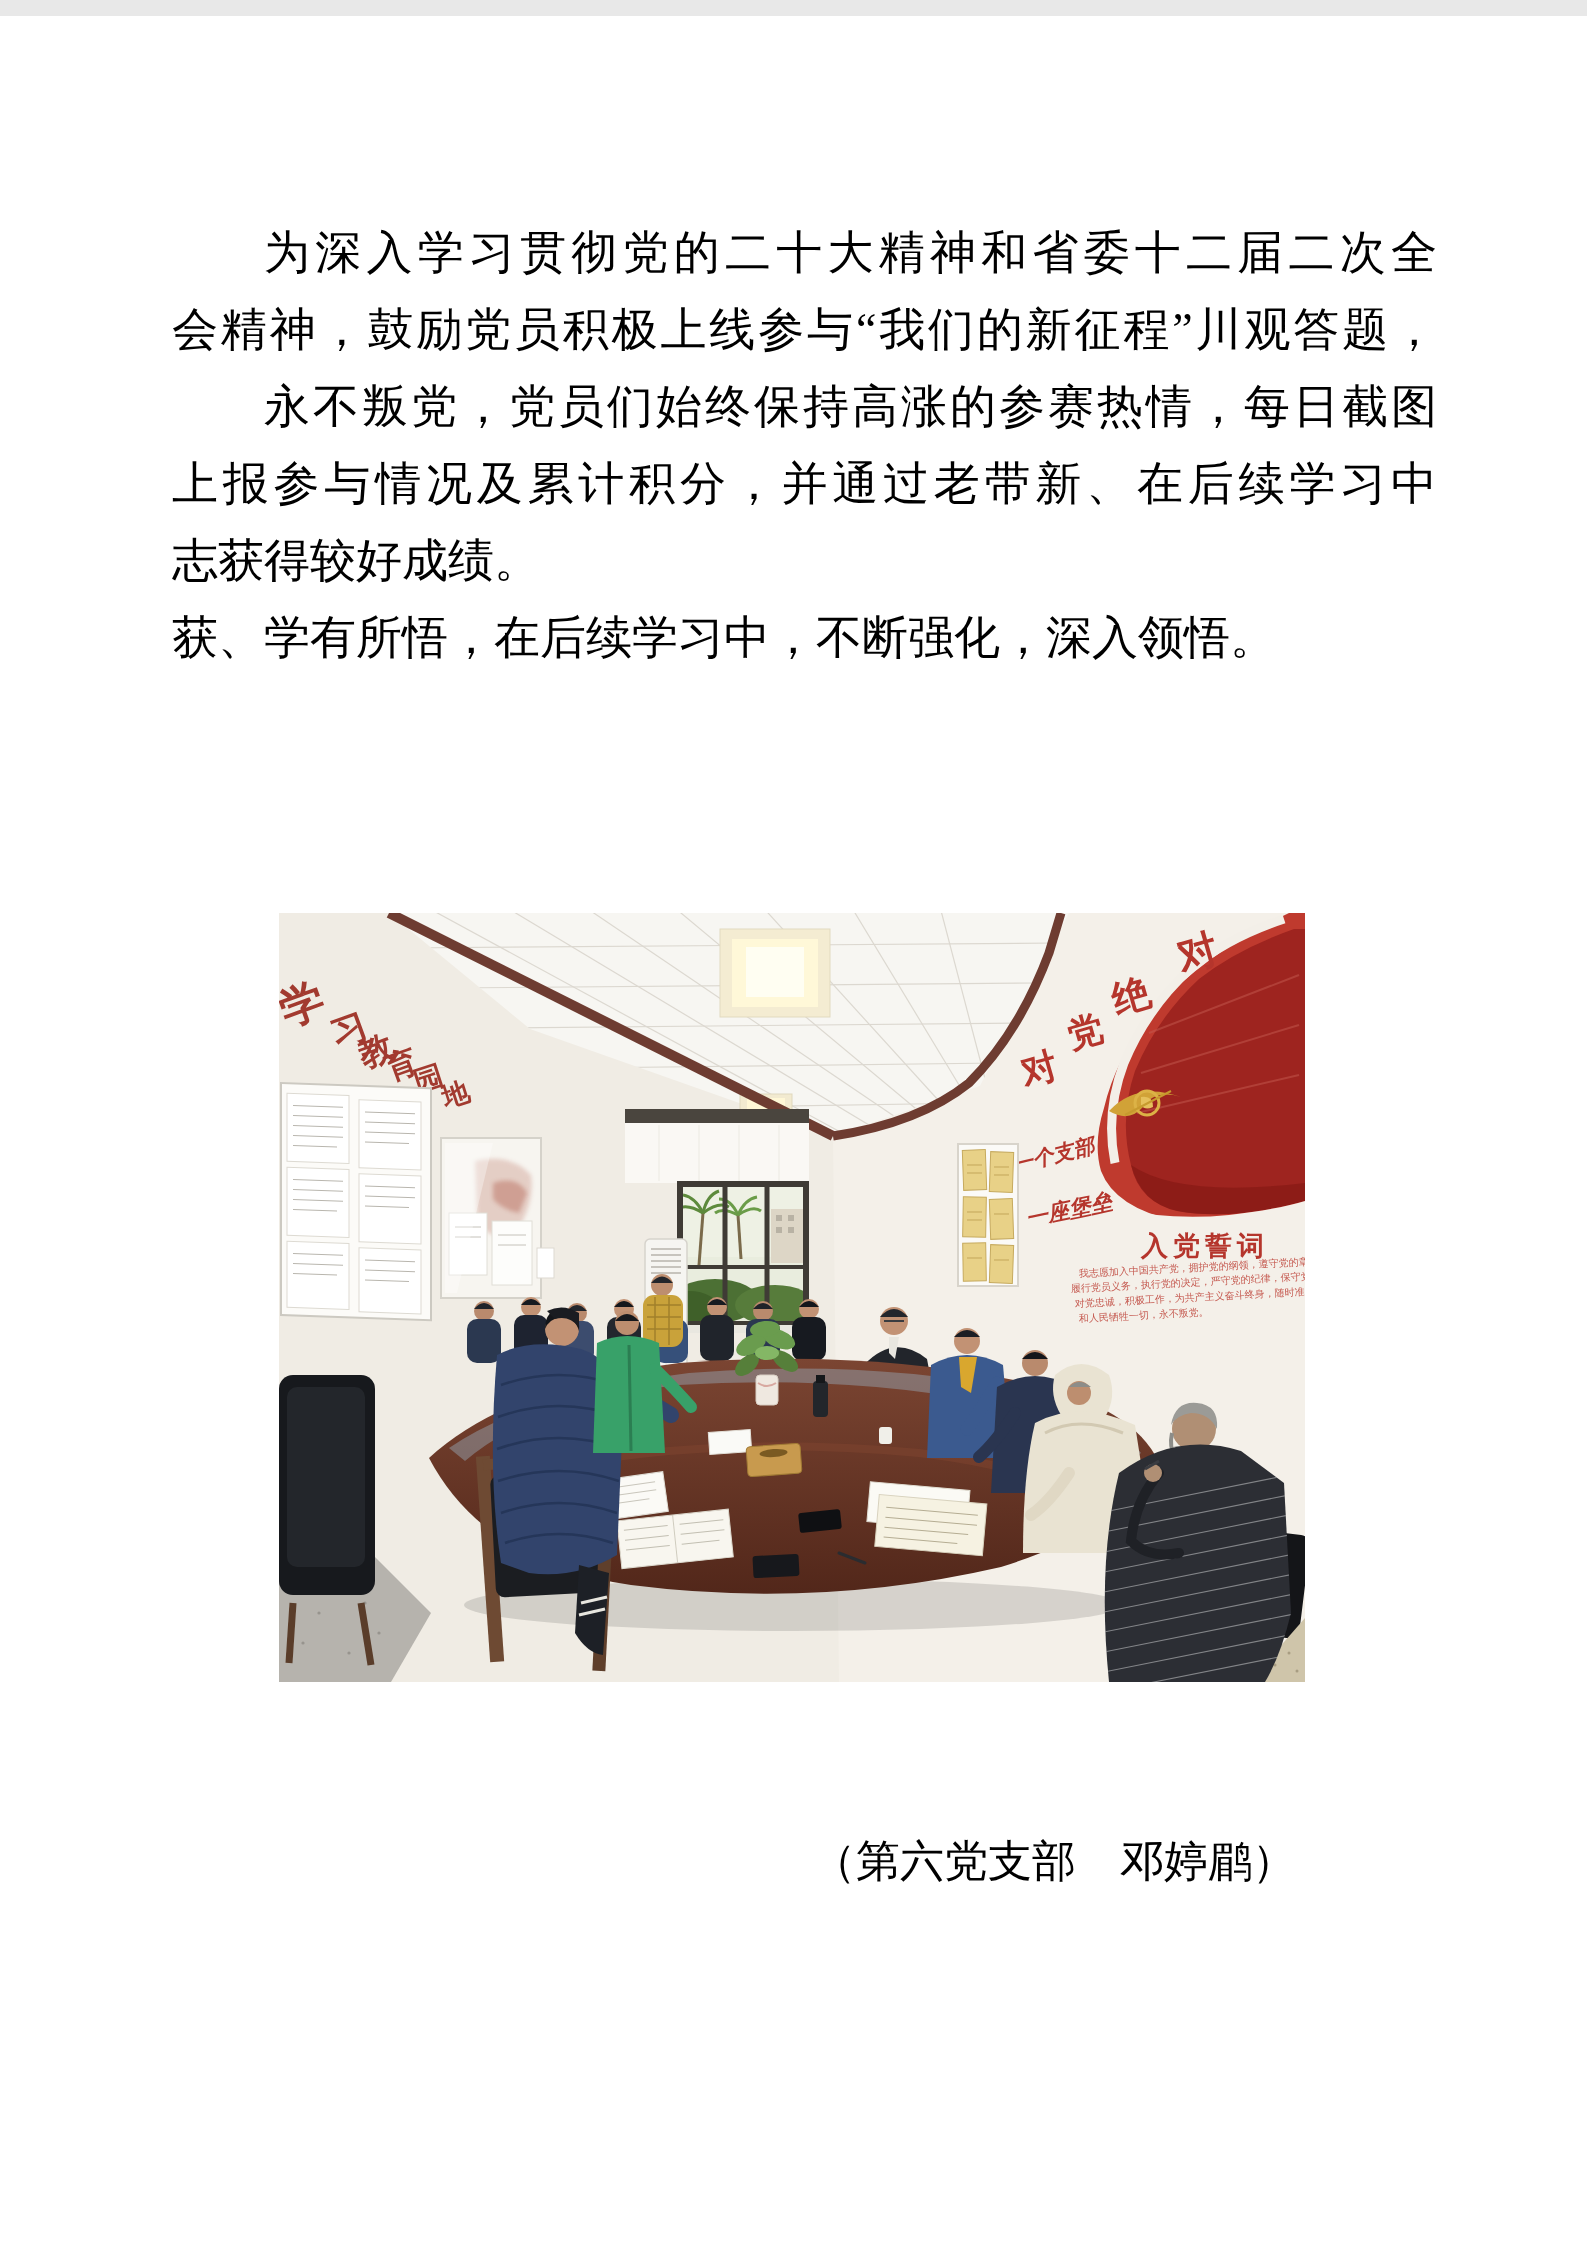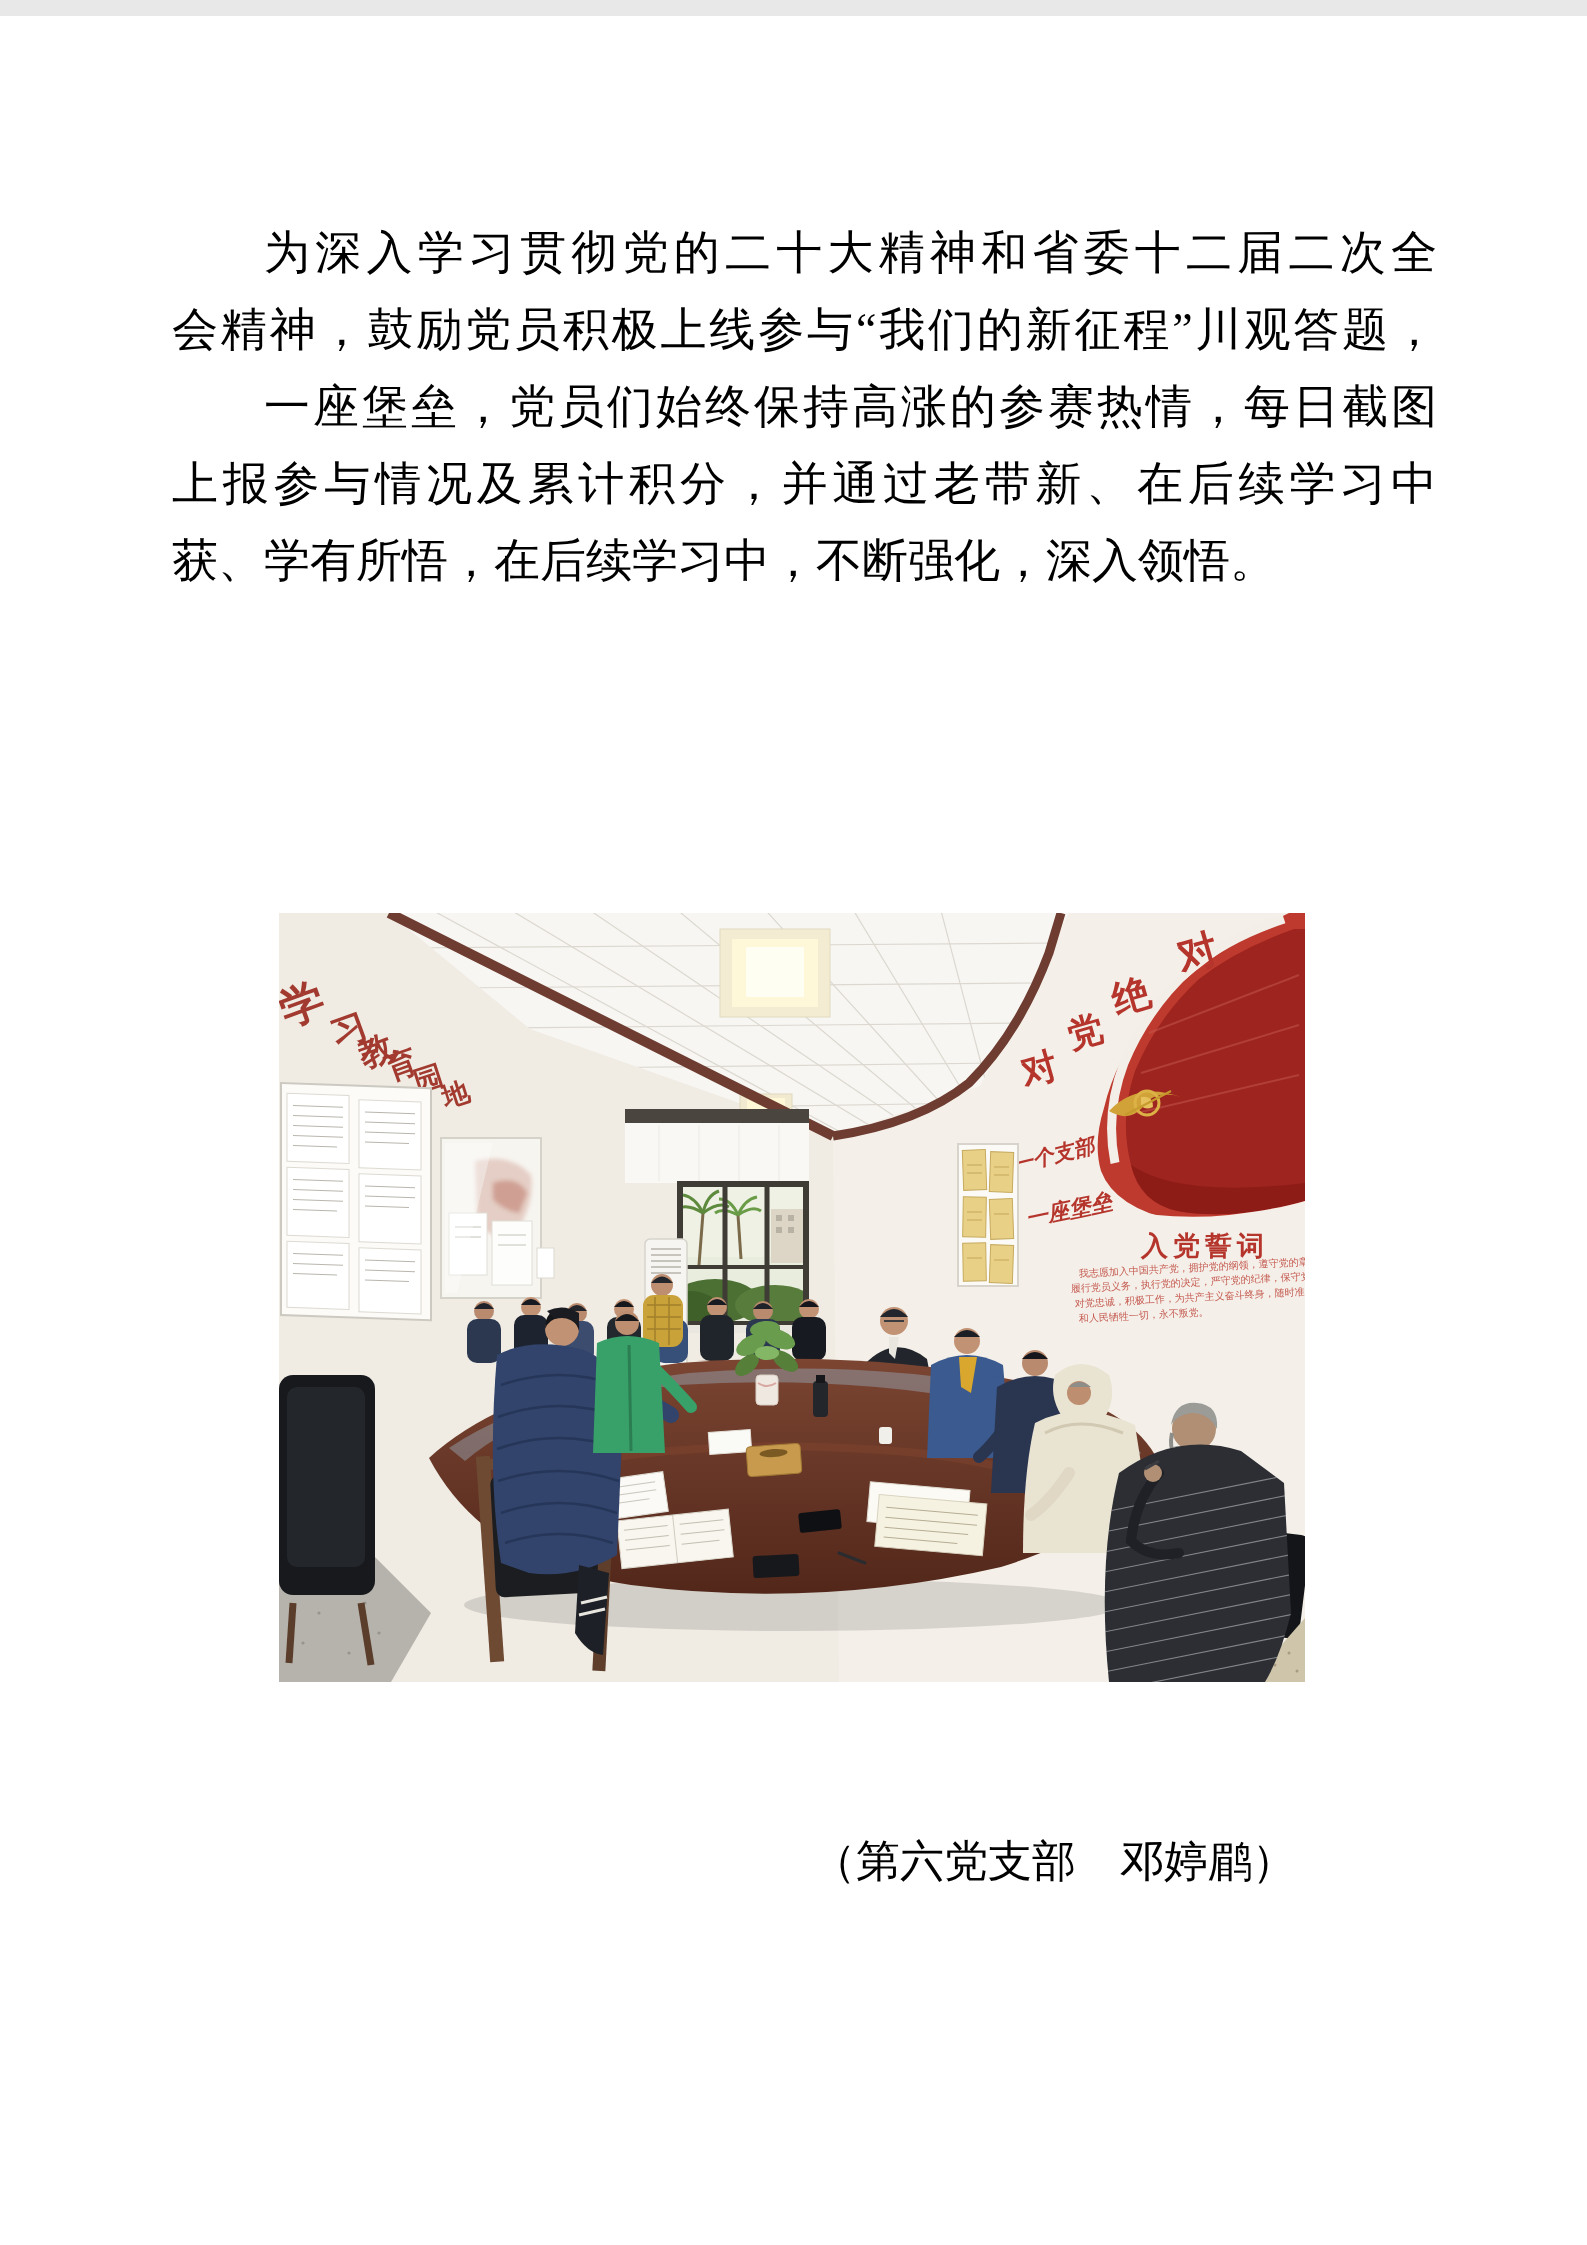--- a/index.html
+++ b/index.html
@@ -27,22 +27,23 @@
   svg text{font-family:"Liberation Serif","DejaVu Serif",serif;}
 </style>
 </head>
 <body>
 
 <div class="page">
 
   <div class="text-block">
     <div class="line first">为深入学习贯彻党的二十大精神和省委十二届二次全</div>
     <div class="line">会精神，鼓励党员积极上线参与“我们的新征程”川观答题，</div>
-    <div class="line first">一座堡垒，党员们始终保持高涨的参赛热情，每日截图</div>
+    <div class="line first">永不叛党，党员们始终保持高涨的参赛热情，每日截图</div>
     <div class="line">上报参与情况及累计积分，并通过老带新、在后续学习中</div>
+    <div class="line plast">志获得较好成绩。</div>
     <div class="line plast">获、学有所悟，在后续学习中，不断强化，深入领悟。</div>
   </div>
 
   <div class="photo">
   <svg viewBox="0 0 1026 769" xmlns="http://www.w3.org/2000/svg">
     <defs>
       <clipPath id="ceilclip">
             <polygon points="110,0 790,0 701,173 554,223 251,116"></polygon>
           </clipPath>
       <clipPath id="glassclip">

